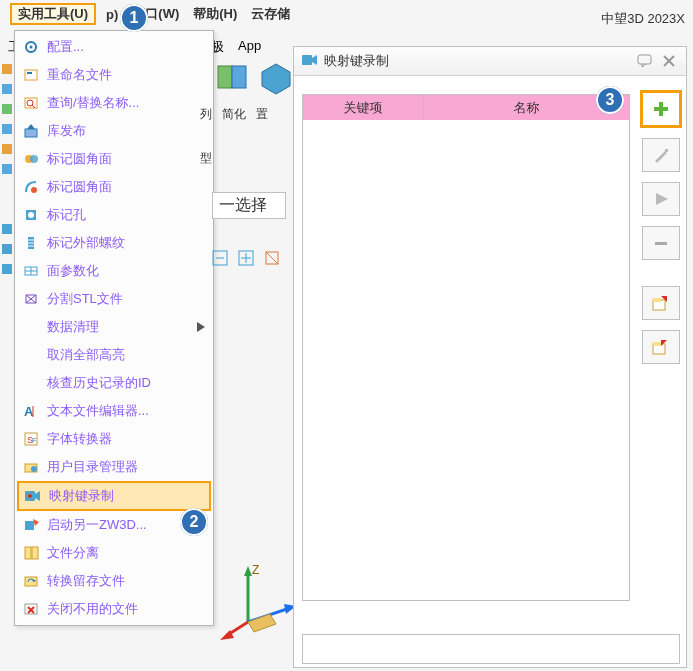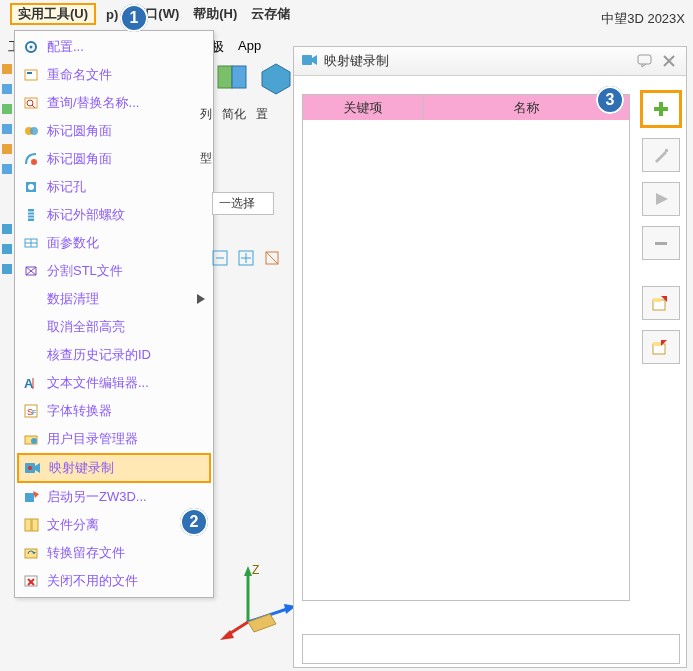--- a/index.html
+++ b/index.html
@@ -127,21 +127,21 @@
     font-size: 12px;
   }
 
   
   .typeRow {
     position: absolute; left:200px; top:150px;
     color:#333; font-size:12px;
   }
   .selectRow {
     position: absolute; left:212px; top:192px;
-    color:#333; font-size:12px;
+    color:#333; font-size:16px;
     border:1px solid #c0c0c0;
     background:#fff;
     padding:2px 18px 2px 6px;
   }
   .smallicons {
     position: absolute;
     left: 212px; top: 250px;
     display:flex; gap:8px;
   }
   .smallicons .si { width:18px; height:18px; }
@@ -311,20 +311,29 @@
     </div>
     <div class="row">
       <span class="ico">
         <svg width="16" height="16">
           <rect x="2" y="3" width="12" height="10" fill="#fff" stroke="#e0a030"></rect>
           <circle cx="7" cy="8" r="3" fill="none" stroke="#d93025"></circle>
           <line x1="9" y1="10" x2="12" y2="13" stroke="#d93025"></line>
         </svg>
       </span>
       <span class="lbl">查询/替换名称...</span>
+    </div>
+    <div class="row">
+      <span class="ico">
+        <svg width="16" height="16">
+          <rect x="2" y="6" width="12" height="8" fill="#8ab4e8" stroke="#2a7ab0"></rect>
+          <polygon points="8,1 12,6 4,6" fill="#2a7ab0"></polygon>
+        </svg>
+      </span>
+      <span class="lbl">库发布</span>
     </div>
     <div class="row">
       <span class="ico">
         <svg width="16" height="16">
           <circle cx="6" cy="8" r="4" fill="#f0b030"></circle>
           <circle cx="11" cy="8" r="4" fill="#4aa3d0" fill-opacity="0.8"></circle>
         </svg>
       </span>
       <span class="lbl">标记圆角面</span>
     </div>

